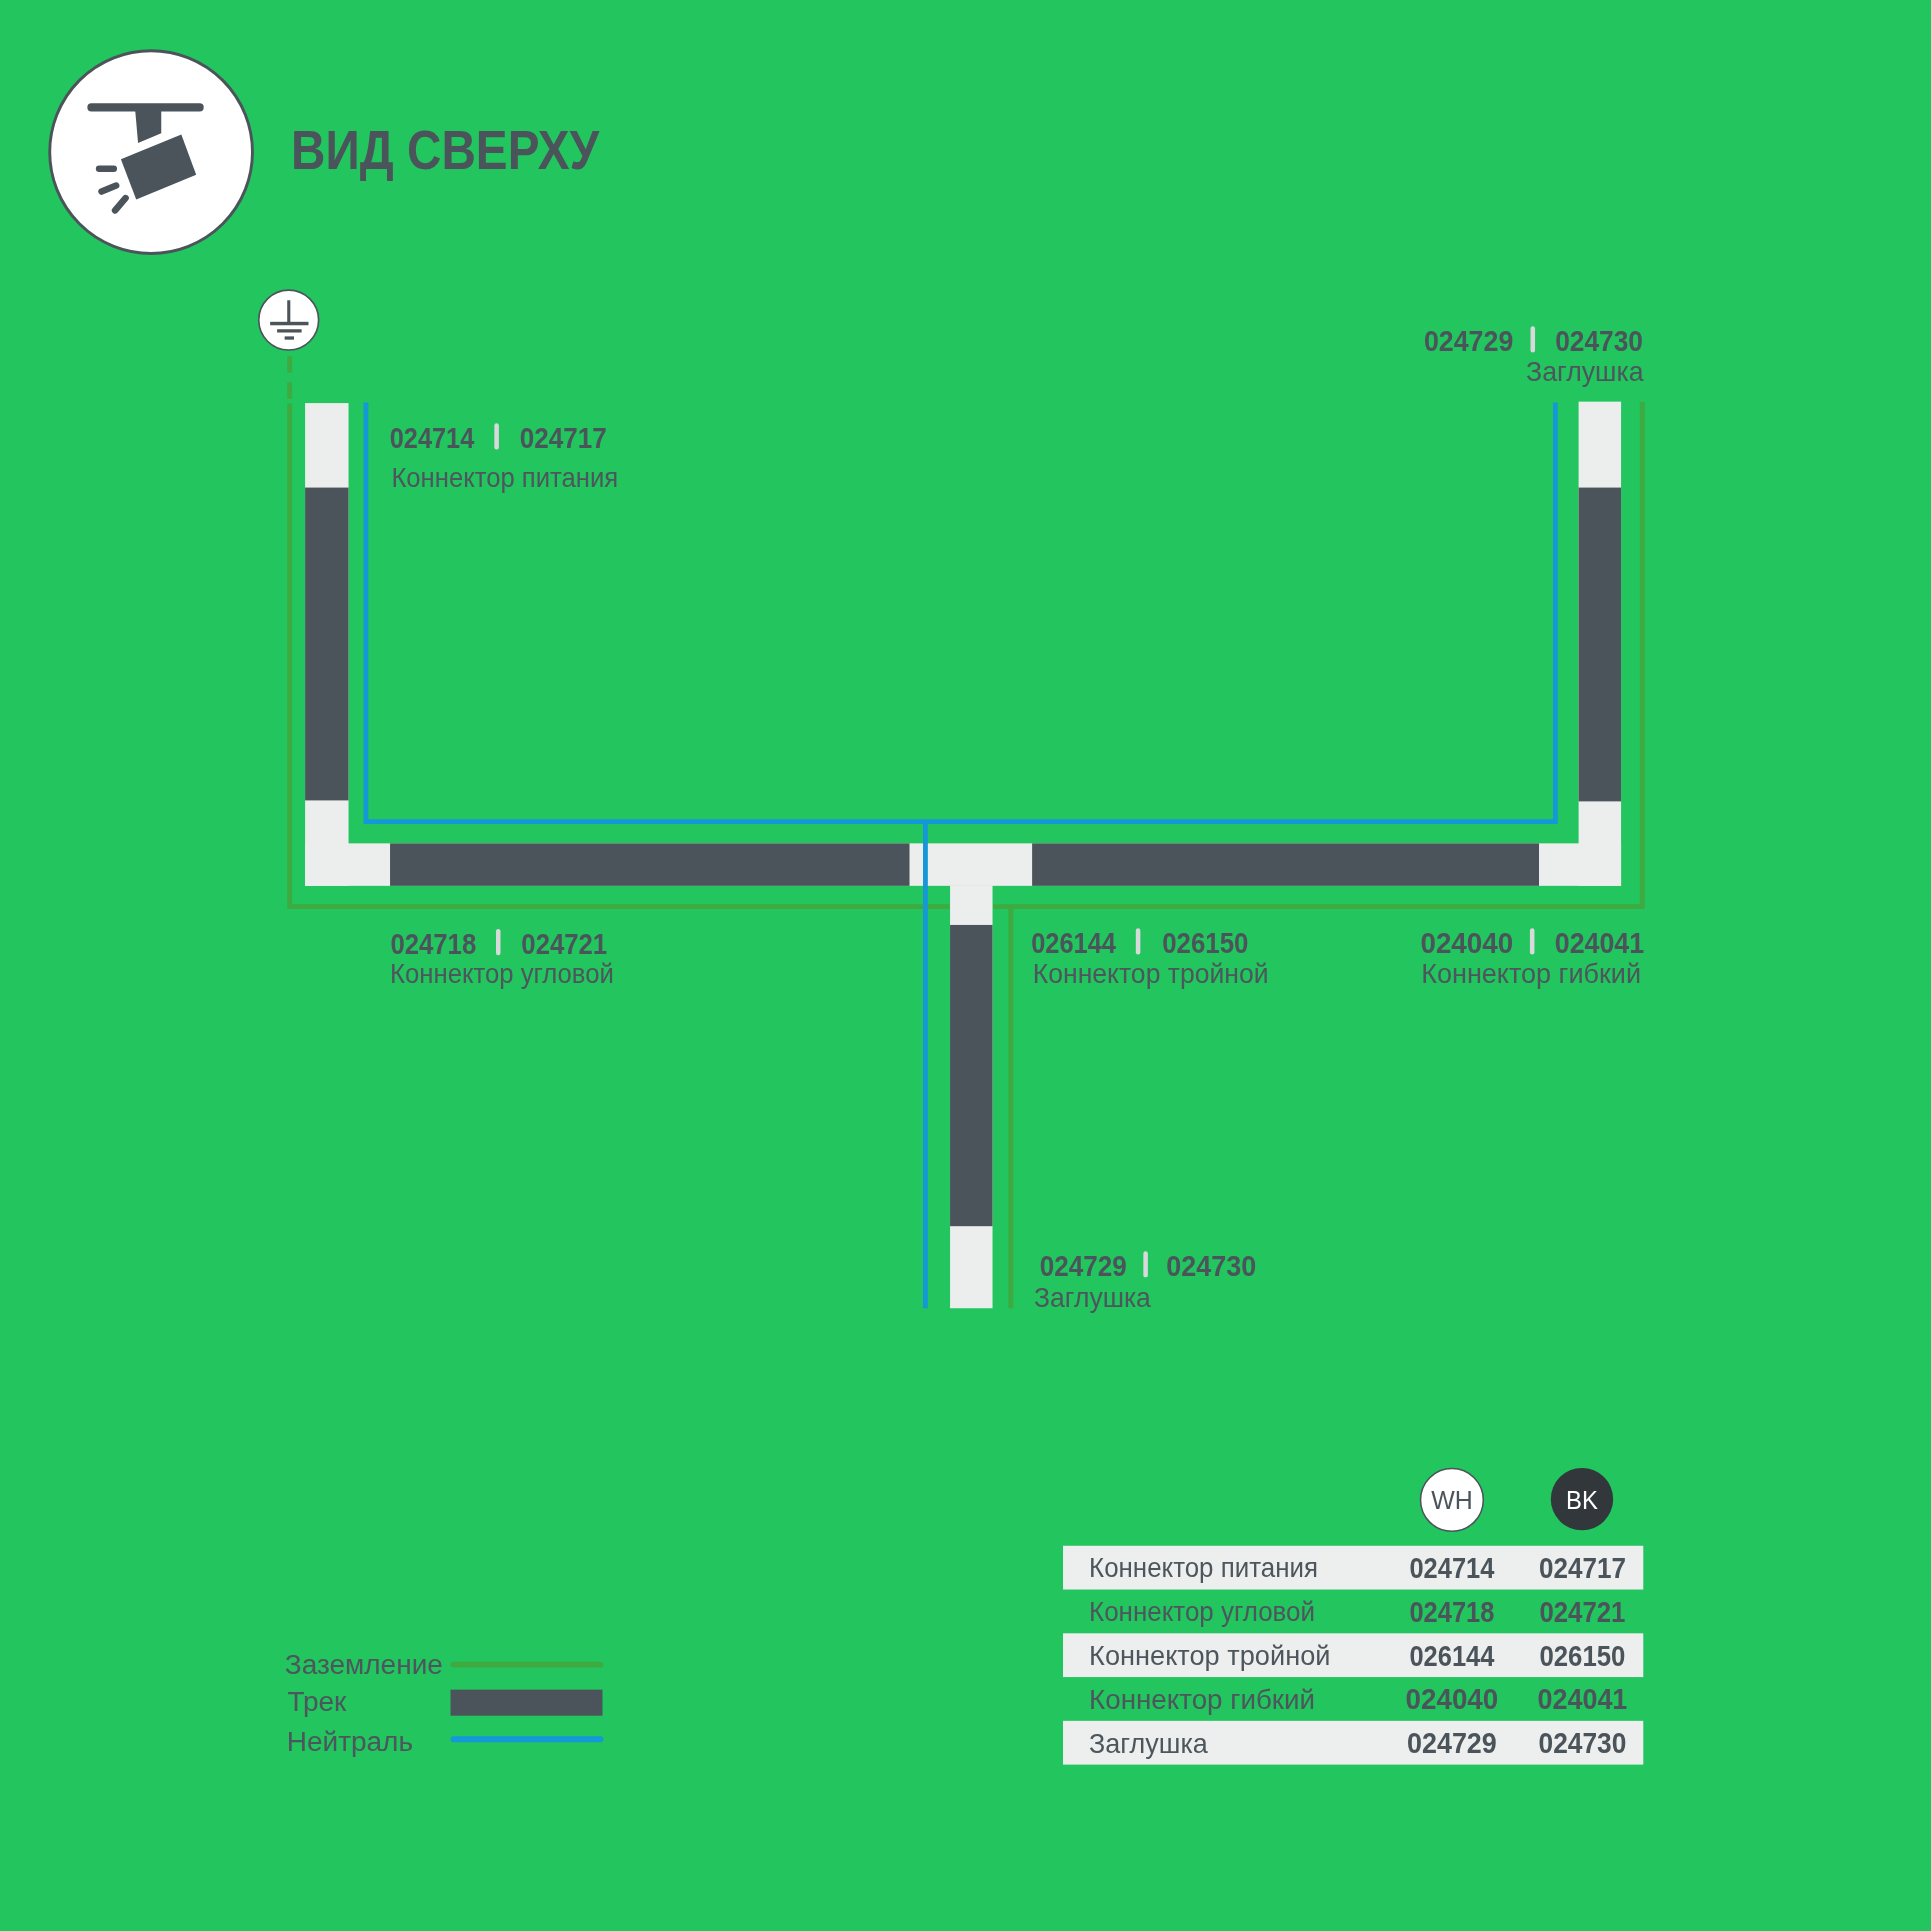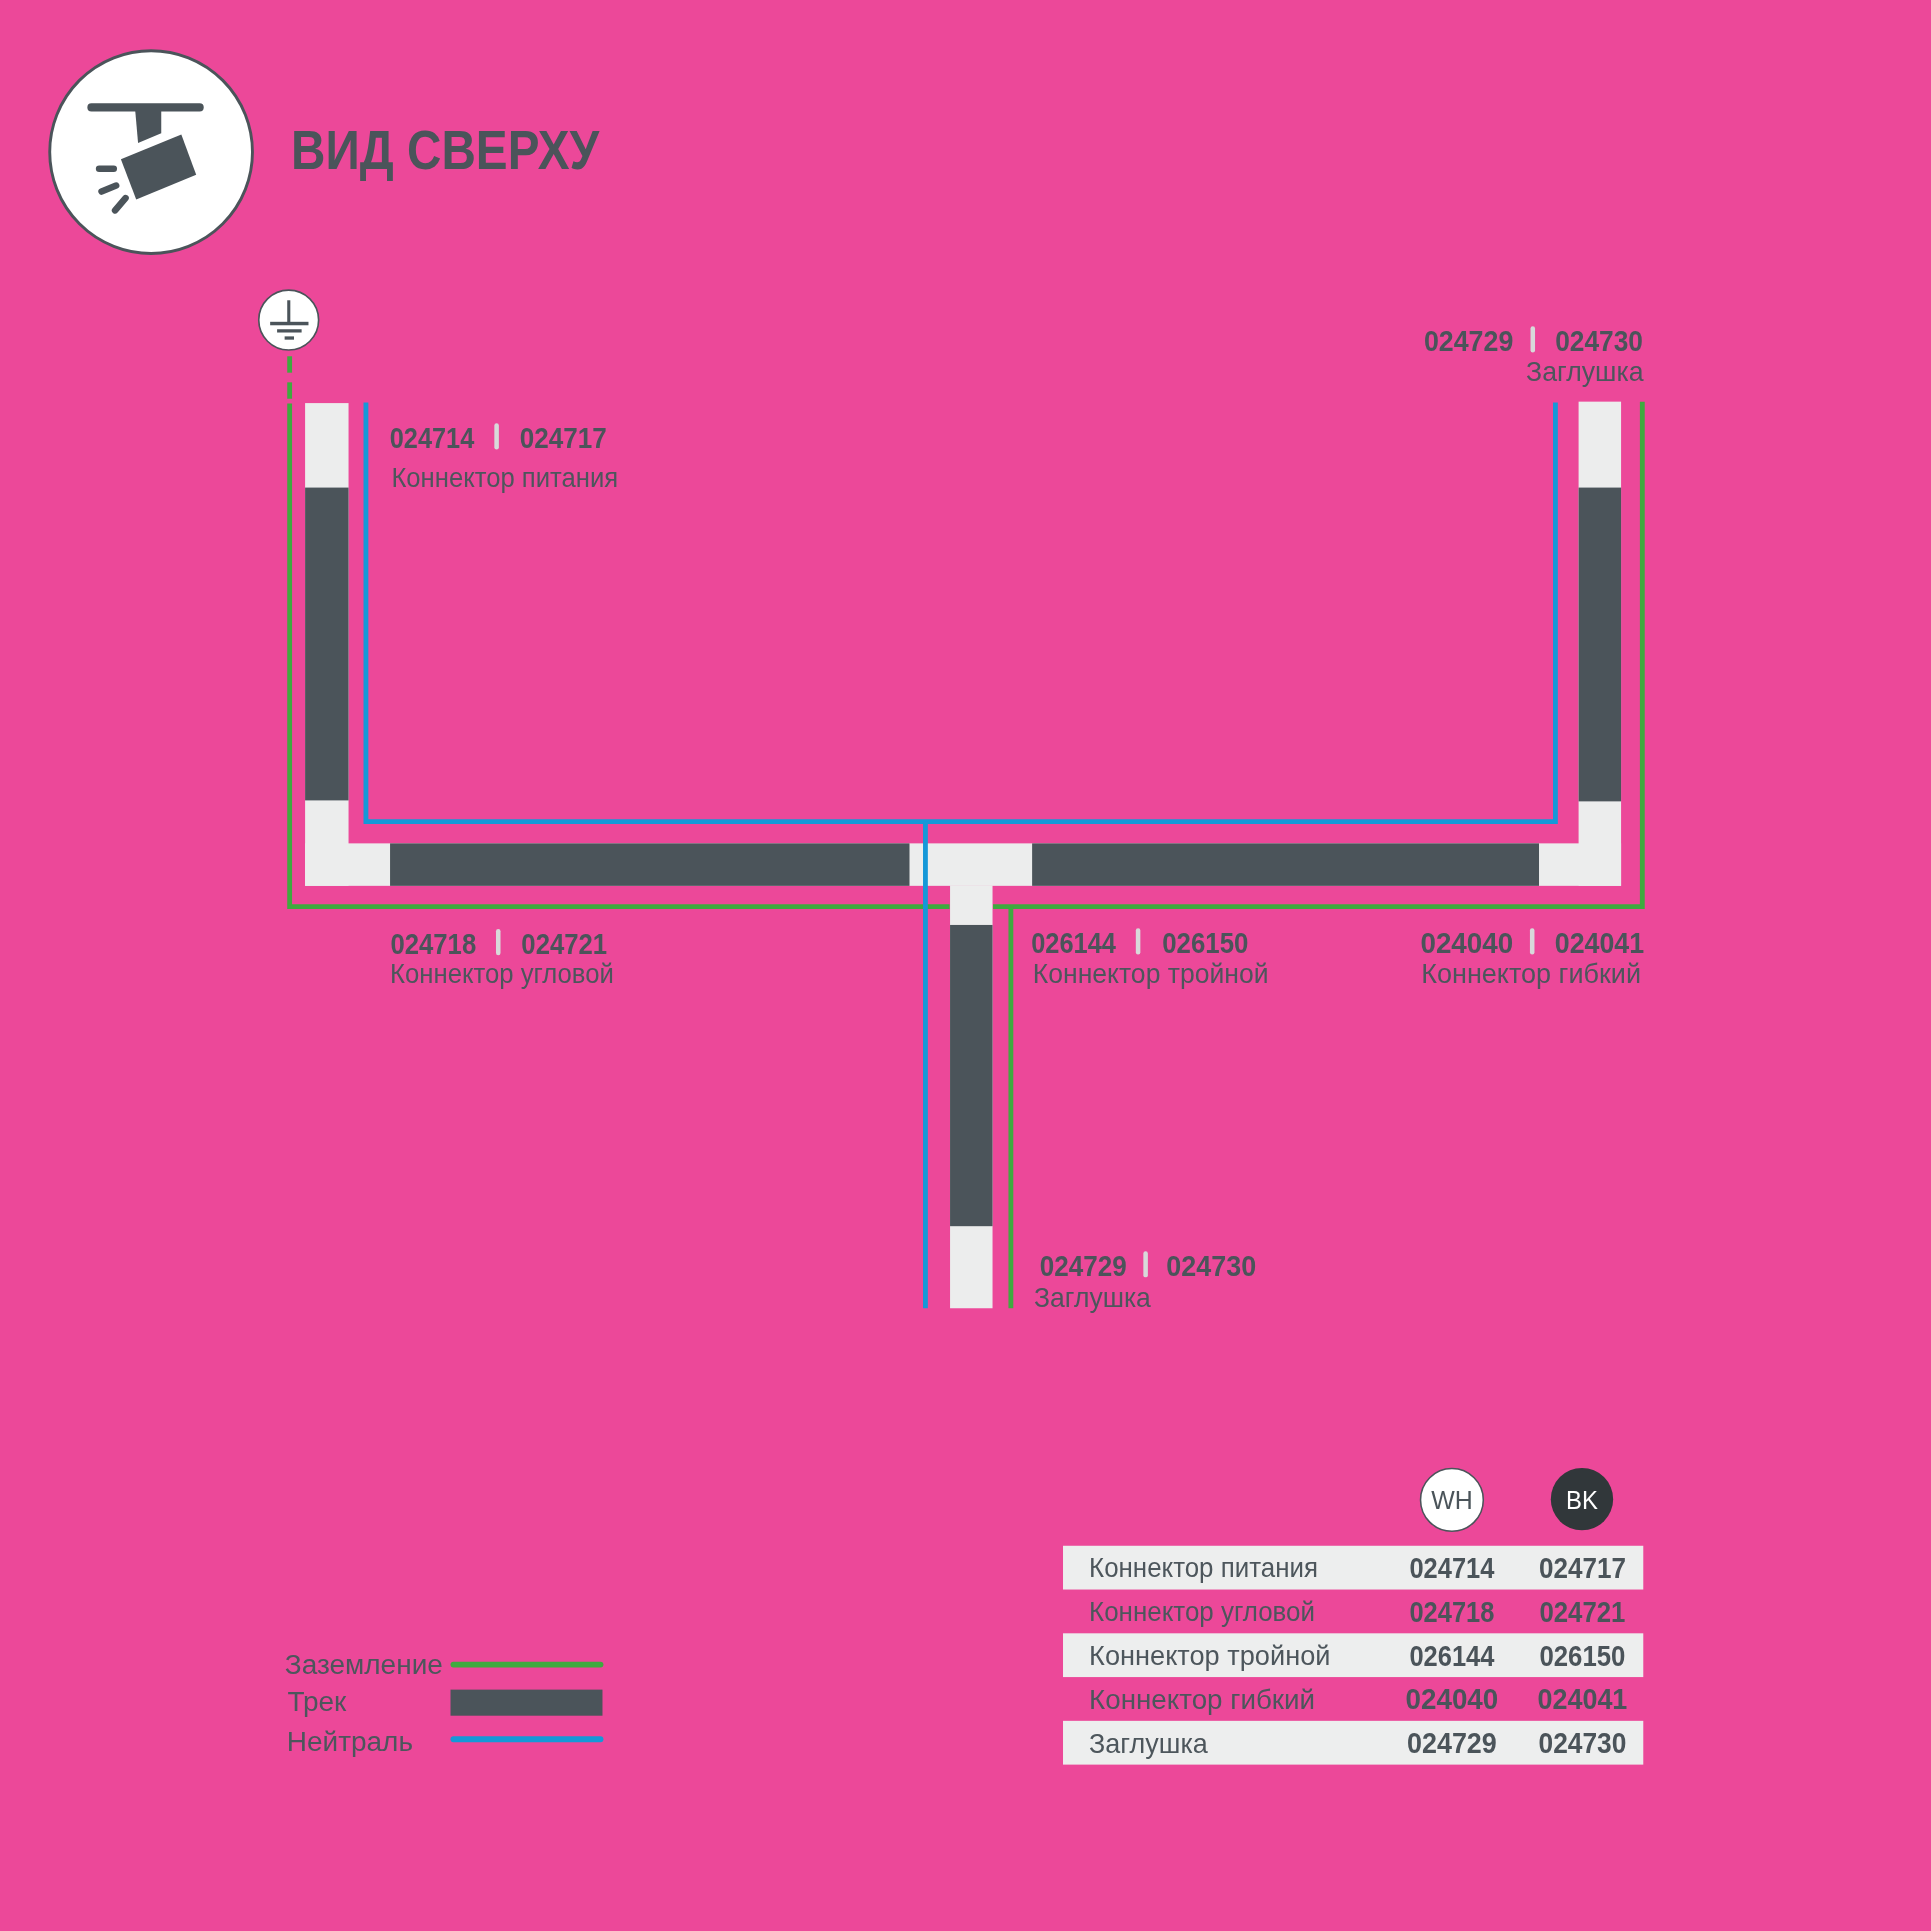--- a/index.html
+++ b/index.html
@@ -1,16 +1,16 @@
 <!DOCTYPE html>
 <html><head>
 <meta charset="utf-8">
 <style>
   html,body{margin:0;padding:0;background:#ffffff;}
-  #page{position:relative;width:1931px;height:1931px;background:#ec4899;overflow:hidden;
+  #page{position:relative;width:1931px;height:1931px;background:#22c55e;overflow:hidden;
         font-family:"Liberation Sans", sans-serif;}
   svg{position:absolute;left:0;top:0;}
   .num{font-weight:bold;font-size:30px;fill:#4B545A;}
   .nam{font-size:28px;fill:#4d565c;}
   .tbl{font-size:28px;fill:#4d565c;}
   .tnum{font-weight:bold;font-size:30px;fill:#4B545A;}
   .leg{font-size:29px;fill:#4d565c;}
 </style>
 </head>
 <body>

